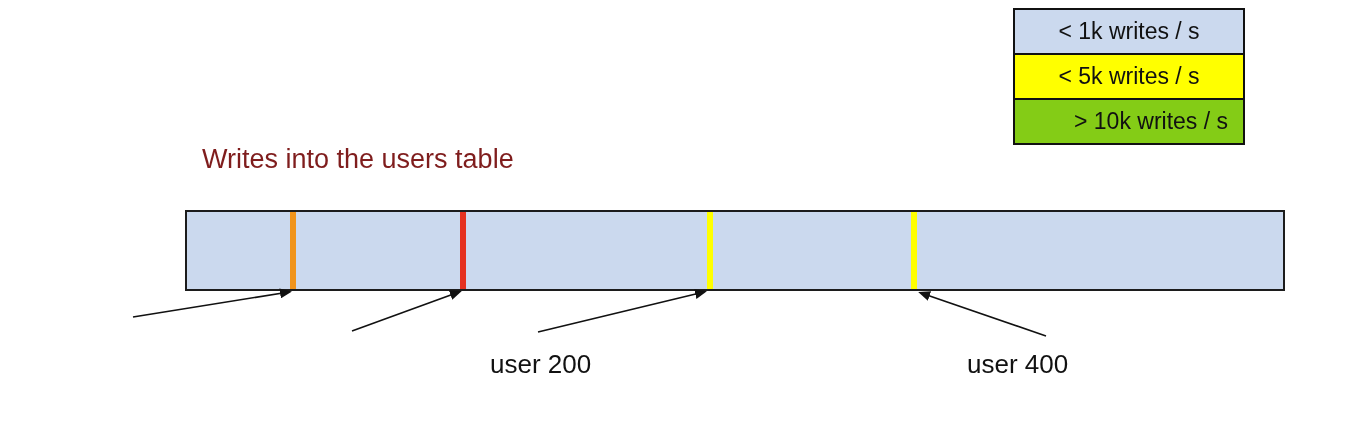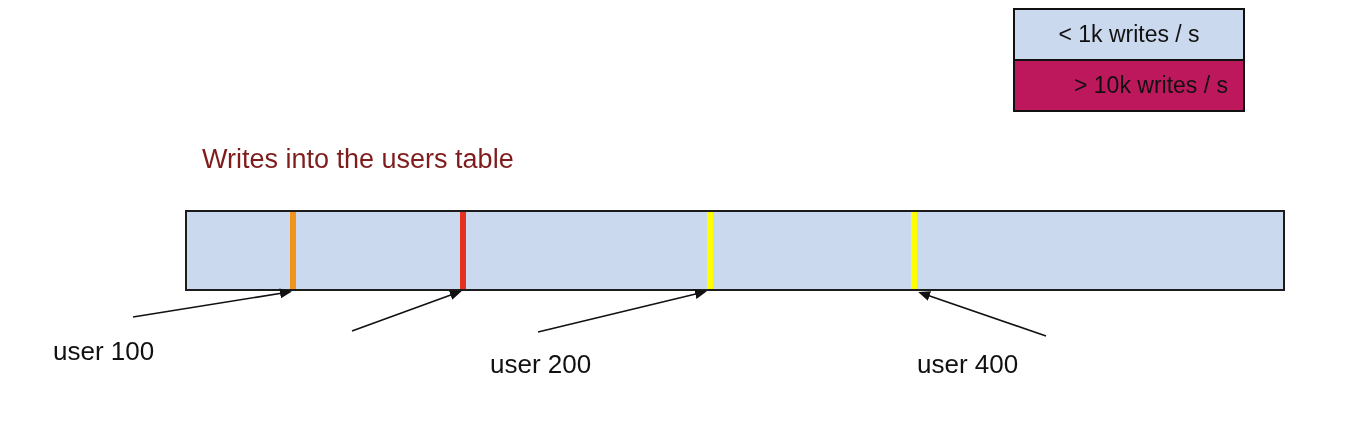--- a/index.html
+++ b/index.html
@@ -26,21 +26,21 @@
   
   .legend {
     position: absolute;
     left: 1013px;
     top: 8px;
     width: 232px;
     border: 2px solid #111111;
     box-sizing: border-box;
   }
   .legend-row {
-    height: 49px;
+    height: 43px;
     display: flex;
     align-items: center;
     justify-content: center;
     font-size: 23px;
     color: #111111;
     white-space: nowrap;
   }
   .legend-row + .legend-row {
     border-top: 2px solid #111111;
   }
@@ -76,32 +76,33 @@
   
   .user-label {
     position: absolute;
     font-size: 26px;
     color: #111111;
     white-space: nowrap;
   }
   .user-label-0 { left: 53px;  top: 336px; }
   .user-label-1 { left: 273px; top: 352px; }
   .user-label-2 { left: 490px; top: 349px; }
-  .user-label-3 { left: 917px; top: 349px; }
+  .user-label-3 { left: 967px; top: 349px; }
 </style>
 </head>
 <body>
 
 <div class="canvas">
 
   <div class="title">Writes into the users table</div>
 
   <div class="legend">
     <div class="legend-row" style="background-color: rgb(203, 217, 238);">&lt; 1k writes / s</div>
-    <div class="legend-row" style="background-color: #be185d; padding-left: 44px;">&gt; 10k writes / s</div>
+    <div class="legend-row" style="background-color: rgb(255, 255, 0);">&lt; 5k writes / s</div>
+    <div class="legend-row" style="background-color: #84cc16; padding-left: 44px;">&gt; 10k writes / s</div>
   </div>
 
   <div class="bar" style="background-color: rgb(203, 217, 238);">
     <div class="stripe stripe-0" style="background-color: rgb(240, 148, 28);"></div>
     <div class="stripe stripe-1" style="background-color: rgb(229, 49, 31);"></div>
     <div class="stripe stripe-2" style="background-color: rgb(255, 255, 0);"></div>
     <div class="stripe stripe-3" style="background-color: rgb(255, 255, 0);"></div>
   </div>
 
   <svg class="arrows" viewBox="0 0 1350 422" xmlns="http://www.w3.org/2000/svg">
@@ -109,17 +110,16 @@
       <marker id="ah" markerWidth="12" markerHeight="10" refX="9" refY="5" orient="auto" markerUnits="userSpaceOnUse">
         <path d="M0,0 L12,5 L0,10 z" fill="#111111"></path>
       </marker>
     </defs>
     <line x1="133" y1="317" x2="289" y2="292" stroke="#111111" stroke-width="1.6" marker-end="url(#ah)"></line>
     <line x1="352" y1="331" x2="459" y2="292" stroke="#111111" stroke-width="1.6" marker-end="url(#ah)"></line>
     <line x1="538" y1="332" x2="704" y2="292" stroke="#111111" stroke-width="1.6" marker-end="url(#ah)"></line>
     <line x1="1046" y1="336" x2="921" y2="293" stroke="#111111" stroke-width="1.6" marker-end="url(#ah)"></line>
   </svg>
 
-  <div class="user-label user-label-0">user 100</div>
   <div class="user-label user-label-2">user 200</div>
   <div class="user-label user-label-3">user 400</div>
 
 </div>
 
 </body></html>

